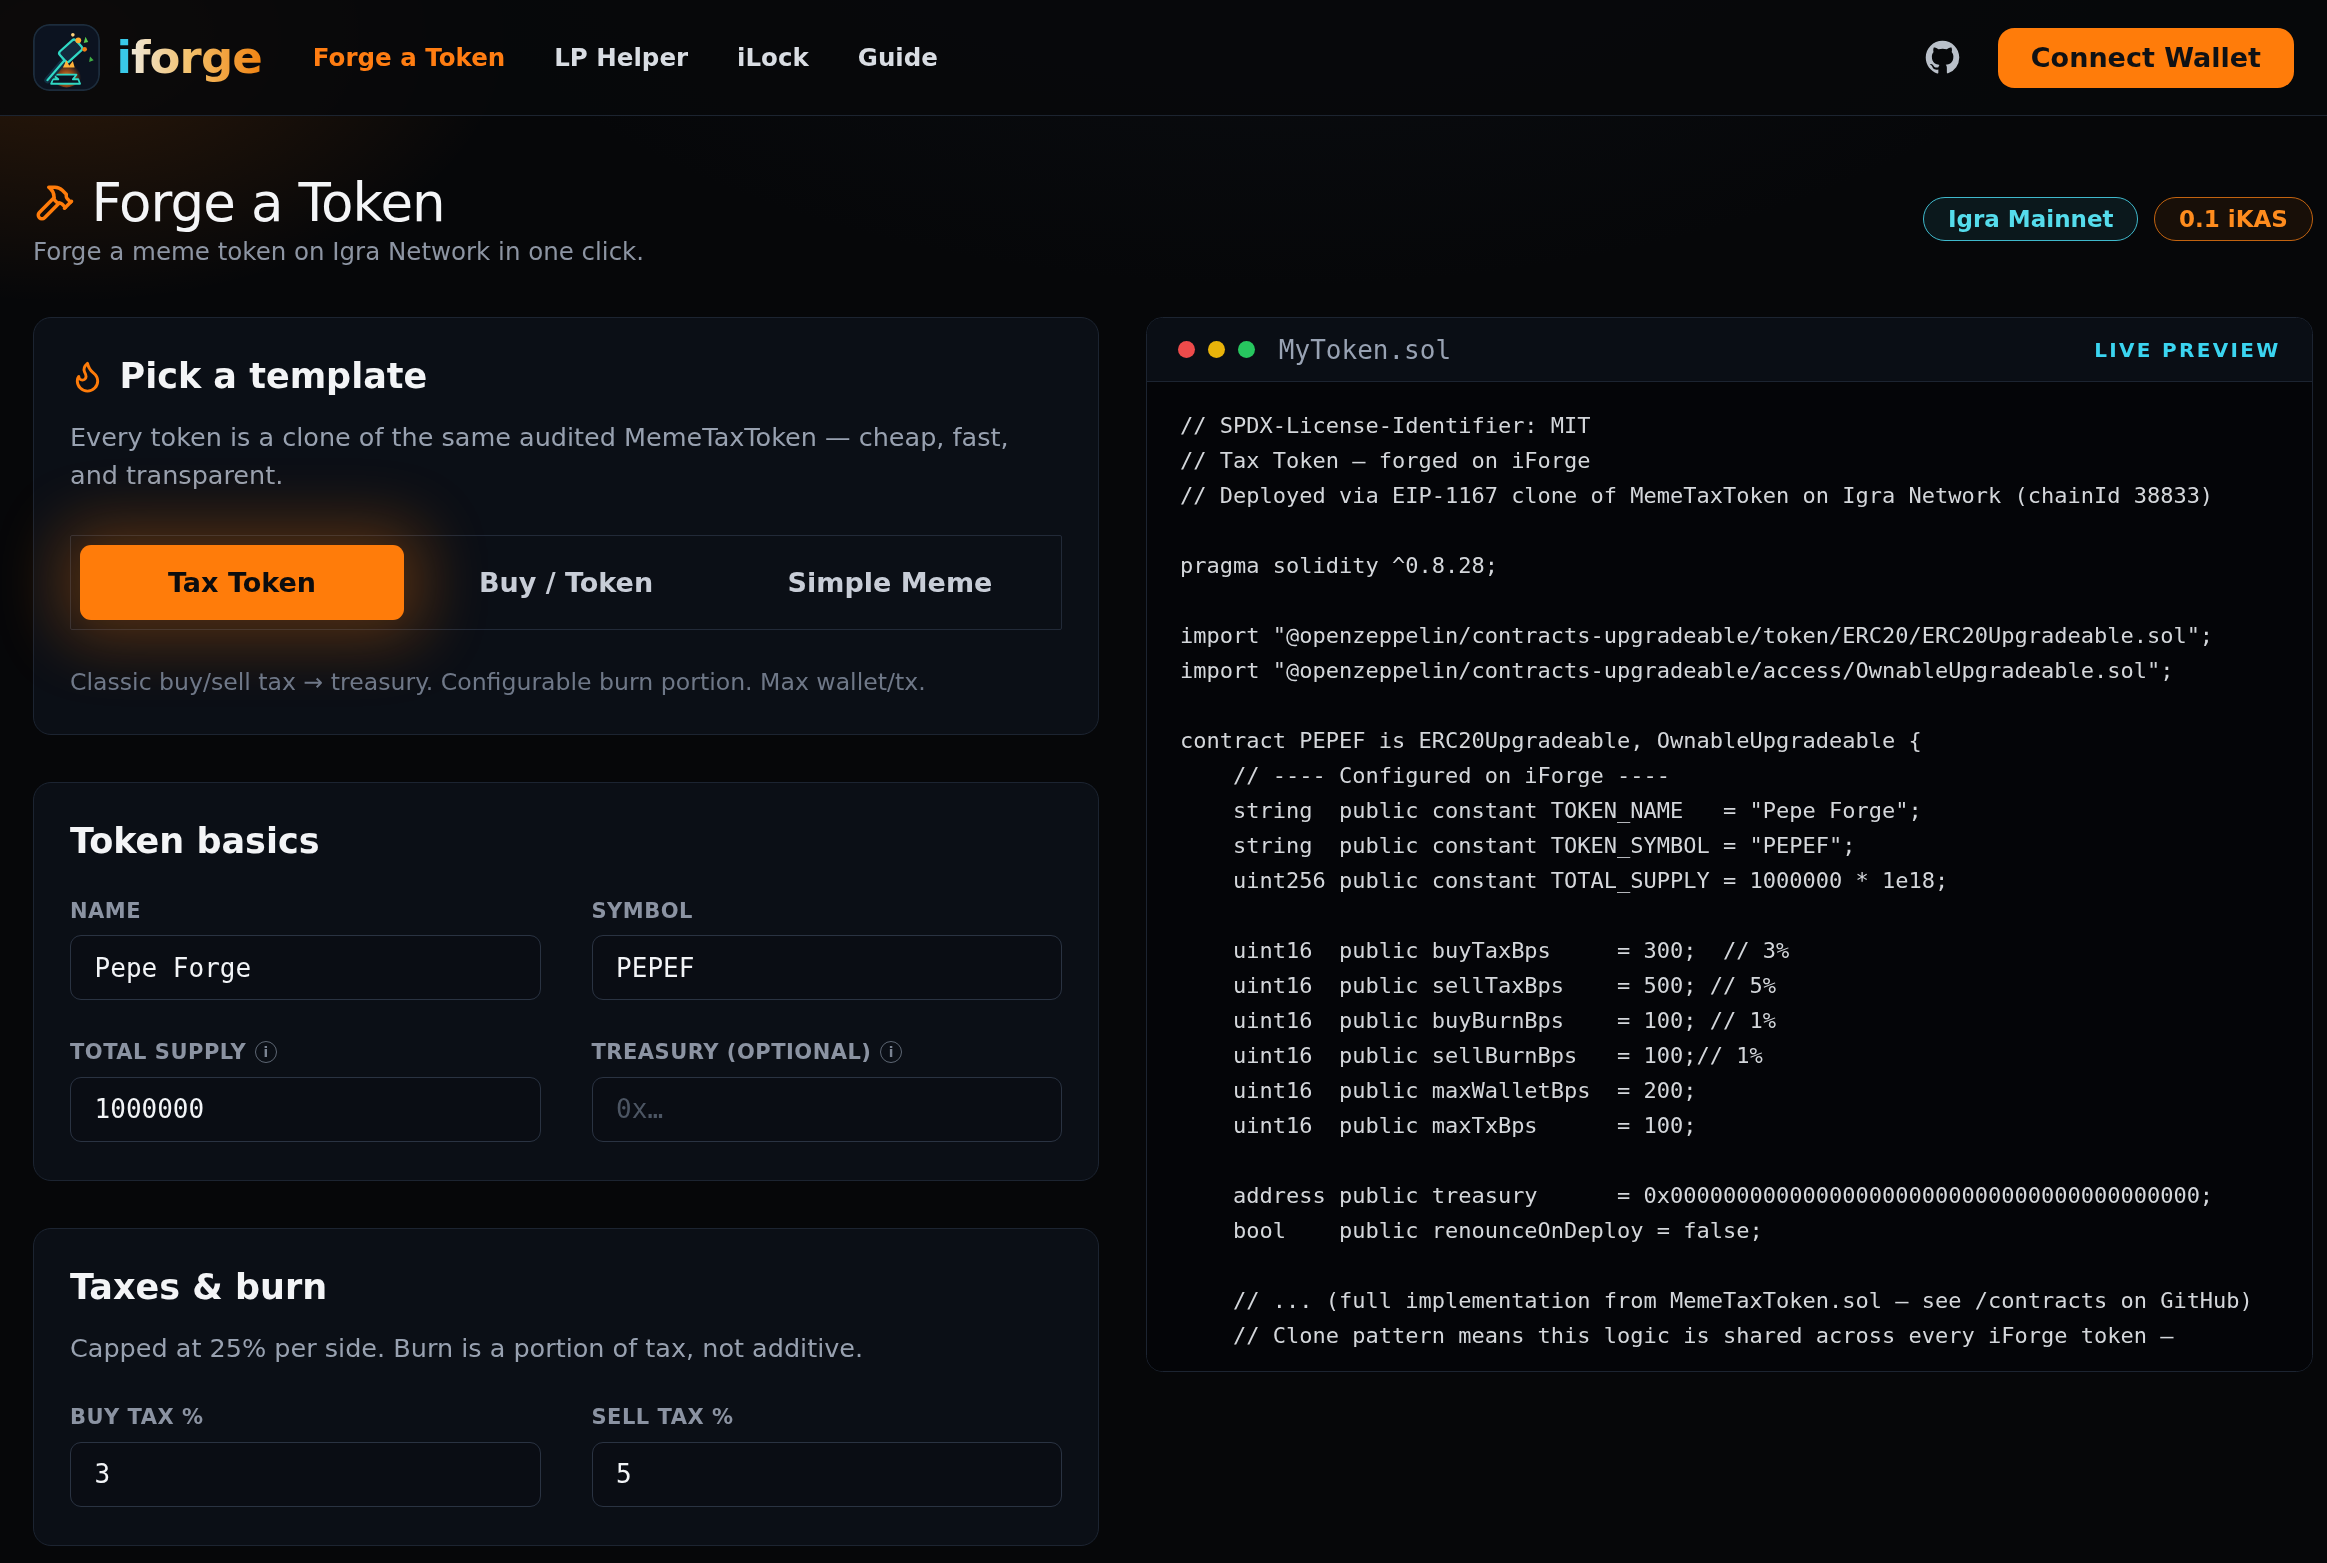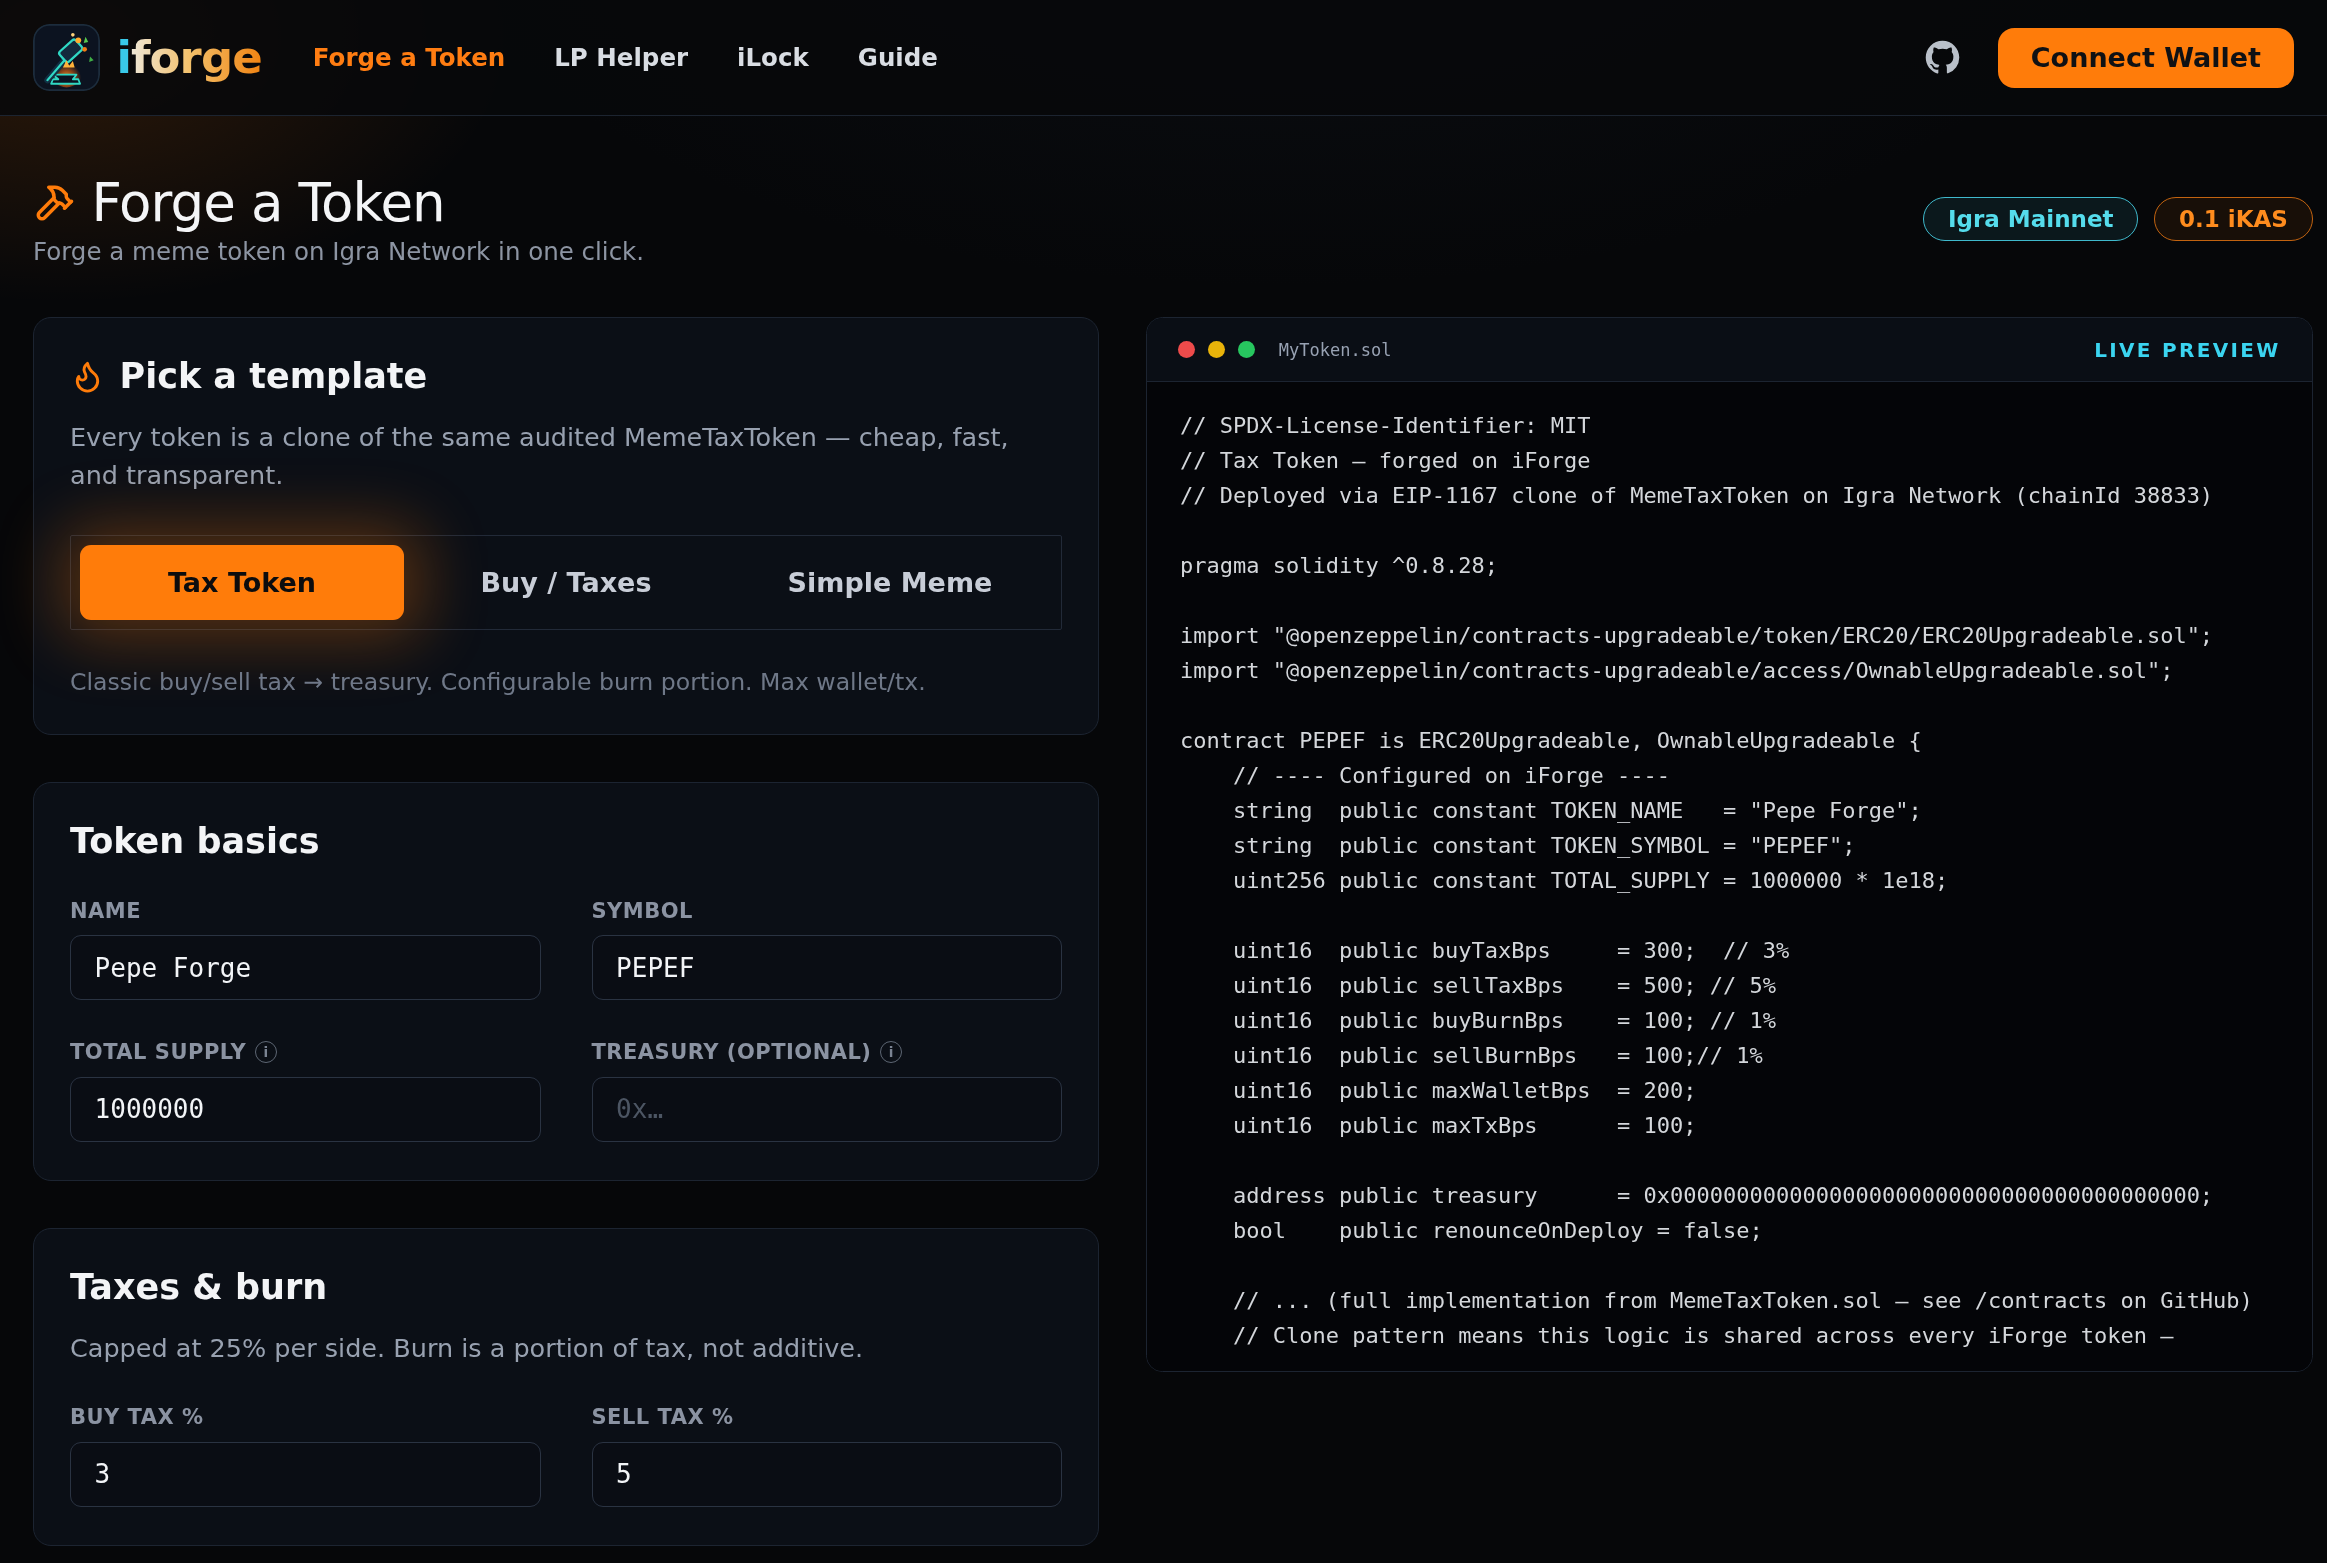--- a/index.html
+++ b/index.html
@@ -135,21 +135,21 @@
   }
   .editor-header {
     height:64px; flex:0 0 64px;
     display:flex; align-items:center;
     padding:0 31px;
     background:#0a0e15;
     border-bottom:0.9px solid #1c2431;
   }
   .dots { display:flex; gap:12.7px; }
   .dot { width:17.3px; height:17.3px; border-radius:50%; }
-  .editor-filename { margin-left:23.6px; font-family:"DejaVu Sans Mono", monospace; font-size:17px; color:#98a2b3; }
+  .editor-filename { margin-left:23.6px; font-family:"DejaVu Sans Mono", monospace; font-size:26px; color:#98a2b3; }
   .live-preview { margin-left:auto; font-size:20px; font-weight:600; letter-spacing:2.3px; color:#3bd4f0; }
   .editor-body { padding:25.5px 33px; background:#040508; flex:1; }
   .editor-body pre {
     font-family:"DejaVu Sans Mono", monospace;
     font-size:22px; line-height:35px;
     color:#d4d7db;
     white-space:pre;
   }
 </style>
 </head>
@@ -232,21 +232,21 @@
       <section class="card">
         <h2 class="card-title">
           <svg class="flame-icon" viewBox="0 0 24 24" fill="none" stroke="currentColor" stroke-width="2" stroke-linecap="round" stroke-linejoin="round">
             <path d="M8.5 14.5A2.5 2.5 0 0 0 11 12c0-1.38-.5-2-1-3-1.072-2.143-.224-4.054 2-6 .5 2.5 2 4.9 4 6.5 2 1.6 3 3.5 3 5.5a7 7 0 1 1-14 0c0-1.153.433-2.294 1-3a2.5 2.5 0 0 0 2.5 2.5z"></path>
           </svg>
           <span>Pick a template</span>
         </h2>
         <p class="card-desc">Every token is a clone of the same audited MemeTaxToken — cheap, fast, and transparent.</p>
         <div class="segment">
           <div class="seg-tab active">Tax Token</div>
-          <div class="seg-tab">Buy / Taxes</div>
+          <div class="seg-tab">Buy / Token</div>
           <div class="seg-tab">Simple Meme</div>
         </div>
         <p class="card-caption">Classic buy/sell tax → treasury. Configurable burn portion. Max wallet/tx.</p>
       </section>
 
       <section class="card">
         <h2 class="card-title">Token basics</h2>
         <div class="field-grid">
           <div>
             <div class="field-label">

